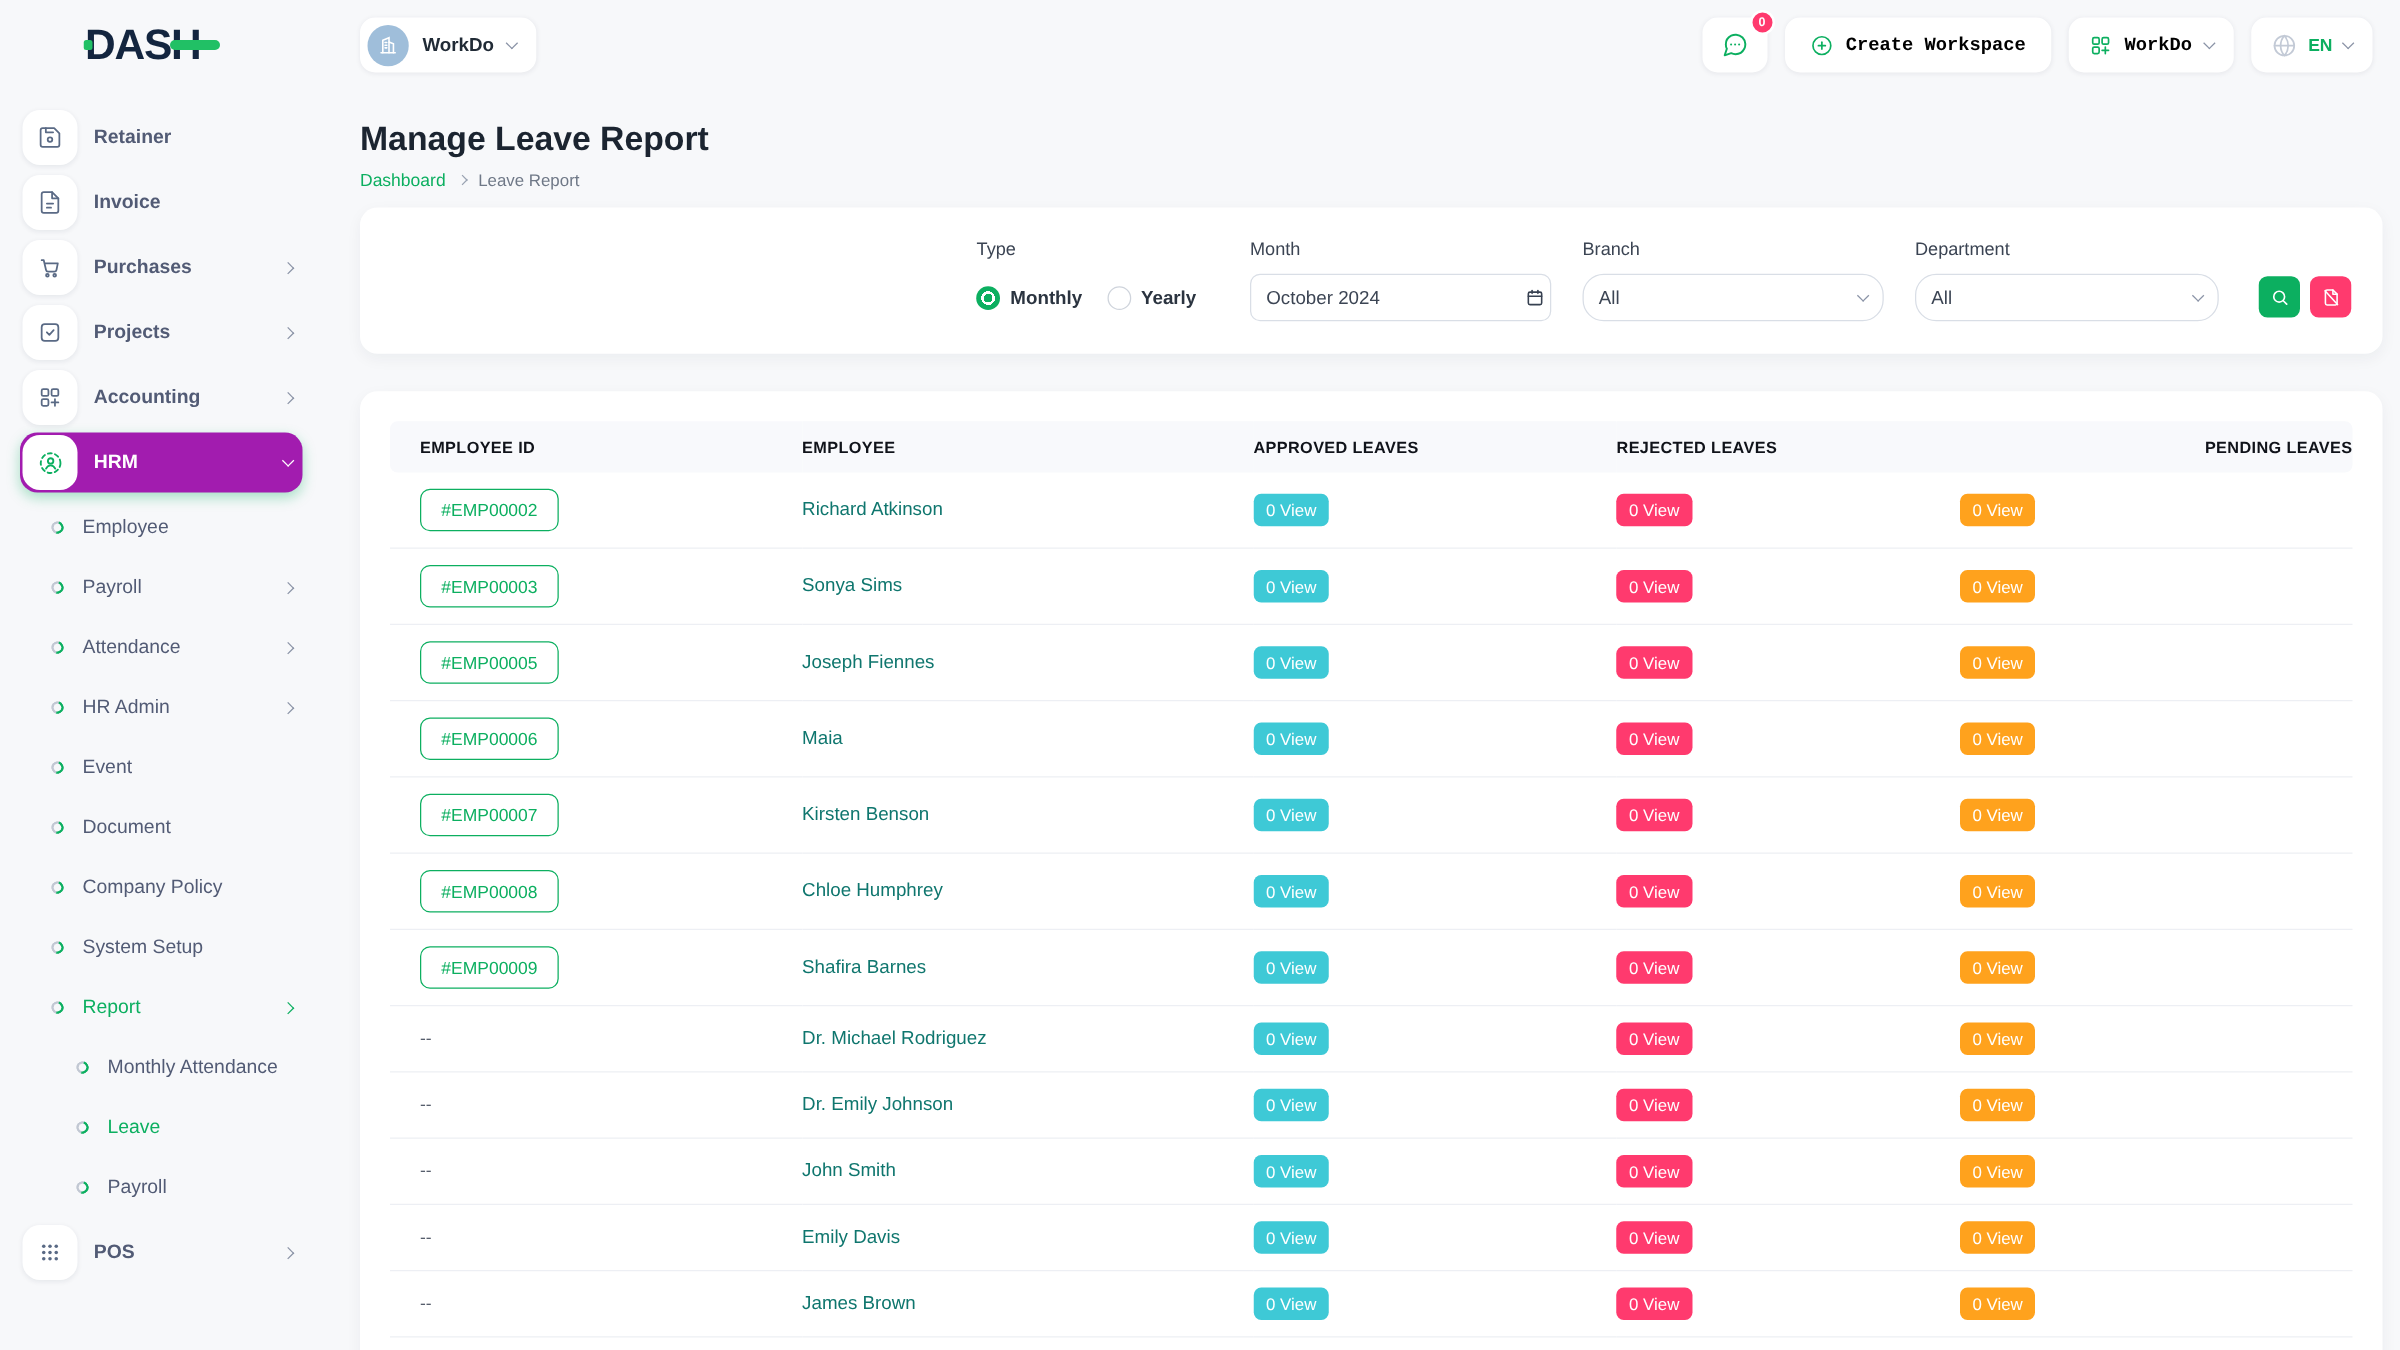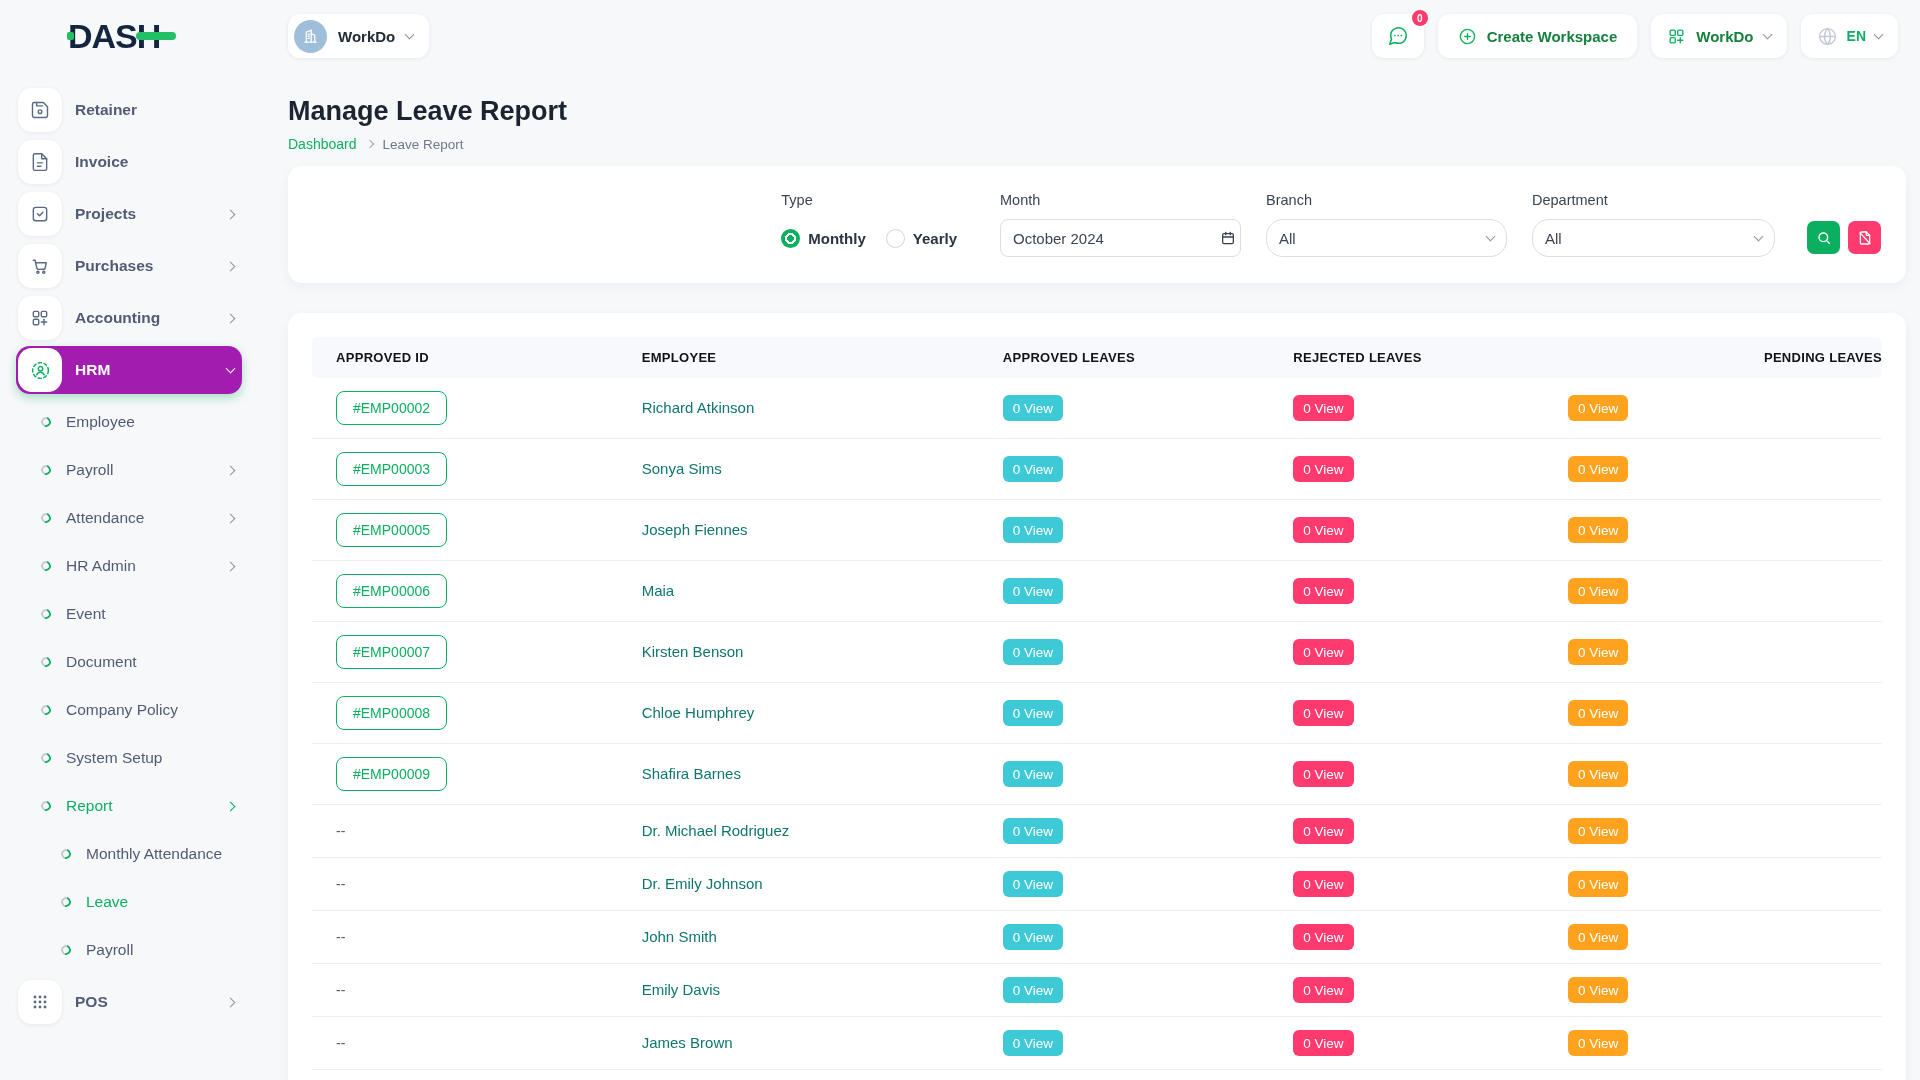--- a/index.html
+++ b/index.html
@@ -16,21 +16,21 @@
   .logo .logo-dot { position:absolute; left:-1px; top:15px; width:7px; height:8px; border-radius:2px; background:#21c065; }
   .pill { background:#fff; border-radius:12px; height:44px; display:flex; align-items:center; box-shadow:0 1px 4px rgba(26,34,54,.07); }
   .ws-pill { margin-left:28px; padding:0 16px 0 6px; gap:11px; cursor:pointer; }
   .ws-avatar { width:33px; height:33px; border-radius:50%; background:#9fbeda; display:grid; place-items:center; color:#fff; }
   .ws-name { font-size:15px; font-weight:600; color:#212b36; }
   .topbar-right { margin-left:auto; margin-right:22px; display:flex; align-items:center; gap:14px; }
   .chat-pill { width:52px; justify-content:center; position:relative; color:#0caf60; cursor:pointer; }
   .chat-badge { position:absolute; top:-6px; right:-6px; min-width:20px; height:20px; border-radius:10px; background:#ff3a6e; border:2px solid #fff;
     color:#fff; font-size:10px; font-weight:700; display:grid; place-items:center; padding:0 4px; }
   .create-pill { padding:0 20px; gap:10px; color:#0caf60; cursor:pointer; }
-  .create-pill .lbl, .menu-pill .lbl { font-size:15px; font-weight:600; color:#15803d; }
+  .create-pill .lbl, .menu-pill .lbl { font-size:15px; font-weight:600; color:#000000;font-family:Liberation Mono, monospace; }
   .menu-pill { padding:0 16px; gap:10px; color:#0caf60; cursor:pointer; }
   .lang-pill { padding:0 16px; gap:9px; color:#c3cad6; cursor:pointer; }
   .lang-pill .lang { font-size:14px; font-weight:700; color:#0caf60; }
   .chev { width:7px; height:7px; border-right:1.8px solid #8a93a6; border-bottom:1.8px solid #8a93a6; display:inline-block; flex:0 0 auto; }
   .chev.right { transform:rotate(-45deg); }
   .chev.down  { transform:rotate(45deg); margin-top:-3px; }
   .chev.white { border-color:#fff; }
   
   .layout { display:flex; align-items:flex-start; }
   
@@ -186,37 +186,37 @@
             <line x1="9" y1="13" x2="15" y2="13"></line>
             <line x1="9" y1="17" x2="13" y2="17"></line>
       </svg>
     </span>
     <span>Invoice</span>
   </div>
 
   <div class="side-item">
     <span class="icon-box">
       <svg width="20" height="20" viewBox="0 0 24 24" fill="none" stroke="currentColor" stroke-width="1.7" stroke-linecap="round" stroke-linejoin="round">
-        <rect x="4" y="4" width="16" height="16" rx="3"></rect>
-            <polyline points="9 11.8 11.4 14.2 15.5 9.8"></polyline>
-      </svg>
-    </span>
-    <span>Projects</span>
+        <circle cx="9.5" cy="19.5" r="1.3"></circle>
+            <circle cx="16.5" cy="19.5" r="1.3"></circle>
+            <path d="M4 5h2l2.2 9.4a2 2 0 0 0 2 1.6h6a2 2 0 0 0 2-1.6L19.5 8H7"></path>
+      </svg>
+    </span>
+    <span>Purchases</span>
     <span class="chev right"></span>
   </div>
 
   <div class="side-item">
     <span class="icon-box">
       <svg width="20" height="20" viewBox="0 0 24 24" fill="none" stroke="currentColor" stroke-width="1.7" stroke-linecap="round" stroke-linejoin="round">
-        <circle cx="9.5" cy="19.5" r="1.3"></circle>
-            <circle cx="16.5" cy="19.5" r="1.3"></circle>
-            <path d="M4 5h2l2.2 9.4a2 2 0 0 0 2 1.6h6a2 2 0 0 0 2-1.6L19.5 8H7"></path>
-      </svg>
-    </span>
-    <span>Purchases</span>
+        <rect x="4" y="4" width="16" height="16" rx="3"></rect>
+            <polyline points="9 11.8 11.4 14.2 15.5 9.8"></polyline>
+      </svg>
+    </span>
+    <span>Projects</span>
     <span class="chev right"></span>
   </div>
 
   <div class="side-item">
     <span class="icon-box">
       <svg width="20" height="20" viewBox="0 0 24 24" fill="none" stroke="currentColor" stroke-width="1.7" stroke-linecap="round">
         <rect x="4" y="4" width="6.5" height="6.5" rx="1.5"></rect>
             <rect x="13.5" y="4" width="6.5" height="6.5" rx="1.5"></rect>
             <rect x="4" y="13.5" width="6.5" height="6.5" rx="1.5"></rect>
         <line x1="16.75" y1="13.5" x2="16.75" y2="20"></line>
@@ -387,21 +387,21 @@
     <table>
       <colgroup>
             <col style="width:21%">
             <col style="width:23%">
             <col style="width:18.5%">
             <col style="width:17.5%">
             <col style="width:20%">
           </colgroup>
       <thead>
         <tr>
-          <th>APPROVED ID</th>
+          <th>EMPLOYEE ID</th>
           <th>EMPLOYEE</th>
           <th>APPROVED LEAVES</th>
           <th>REJECTED LEAVES</th>
           <th>PENDING LEAVES</th>
         </tr>
       </thead>
       <tbody>
 
           <tr>
             <td>

